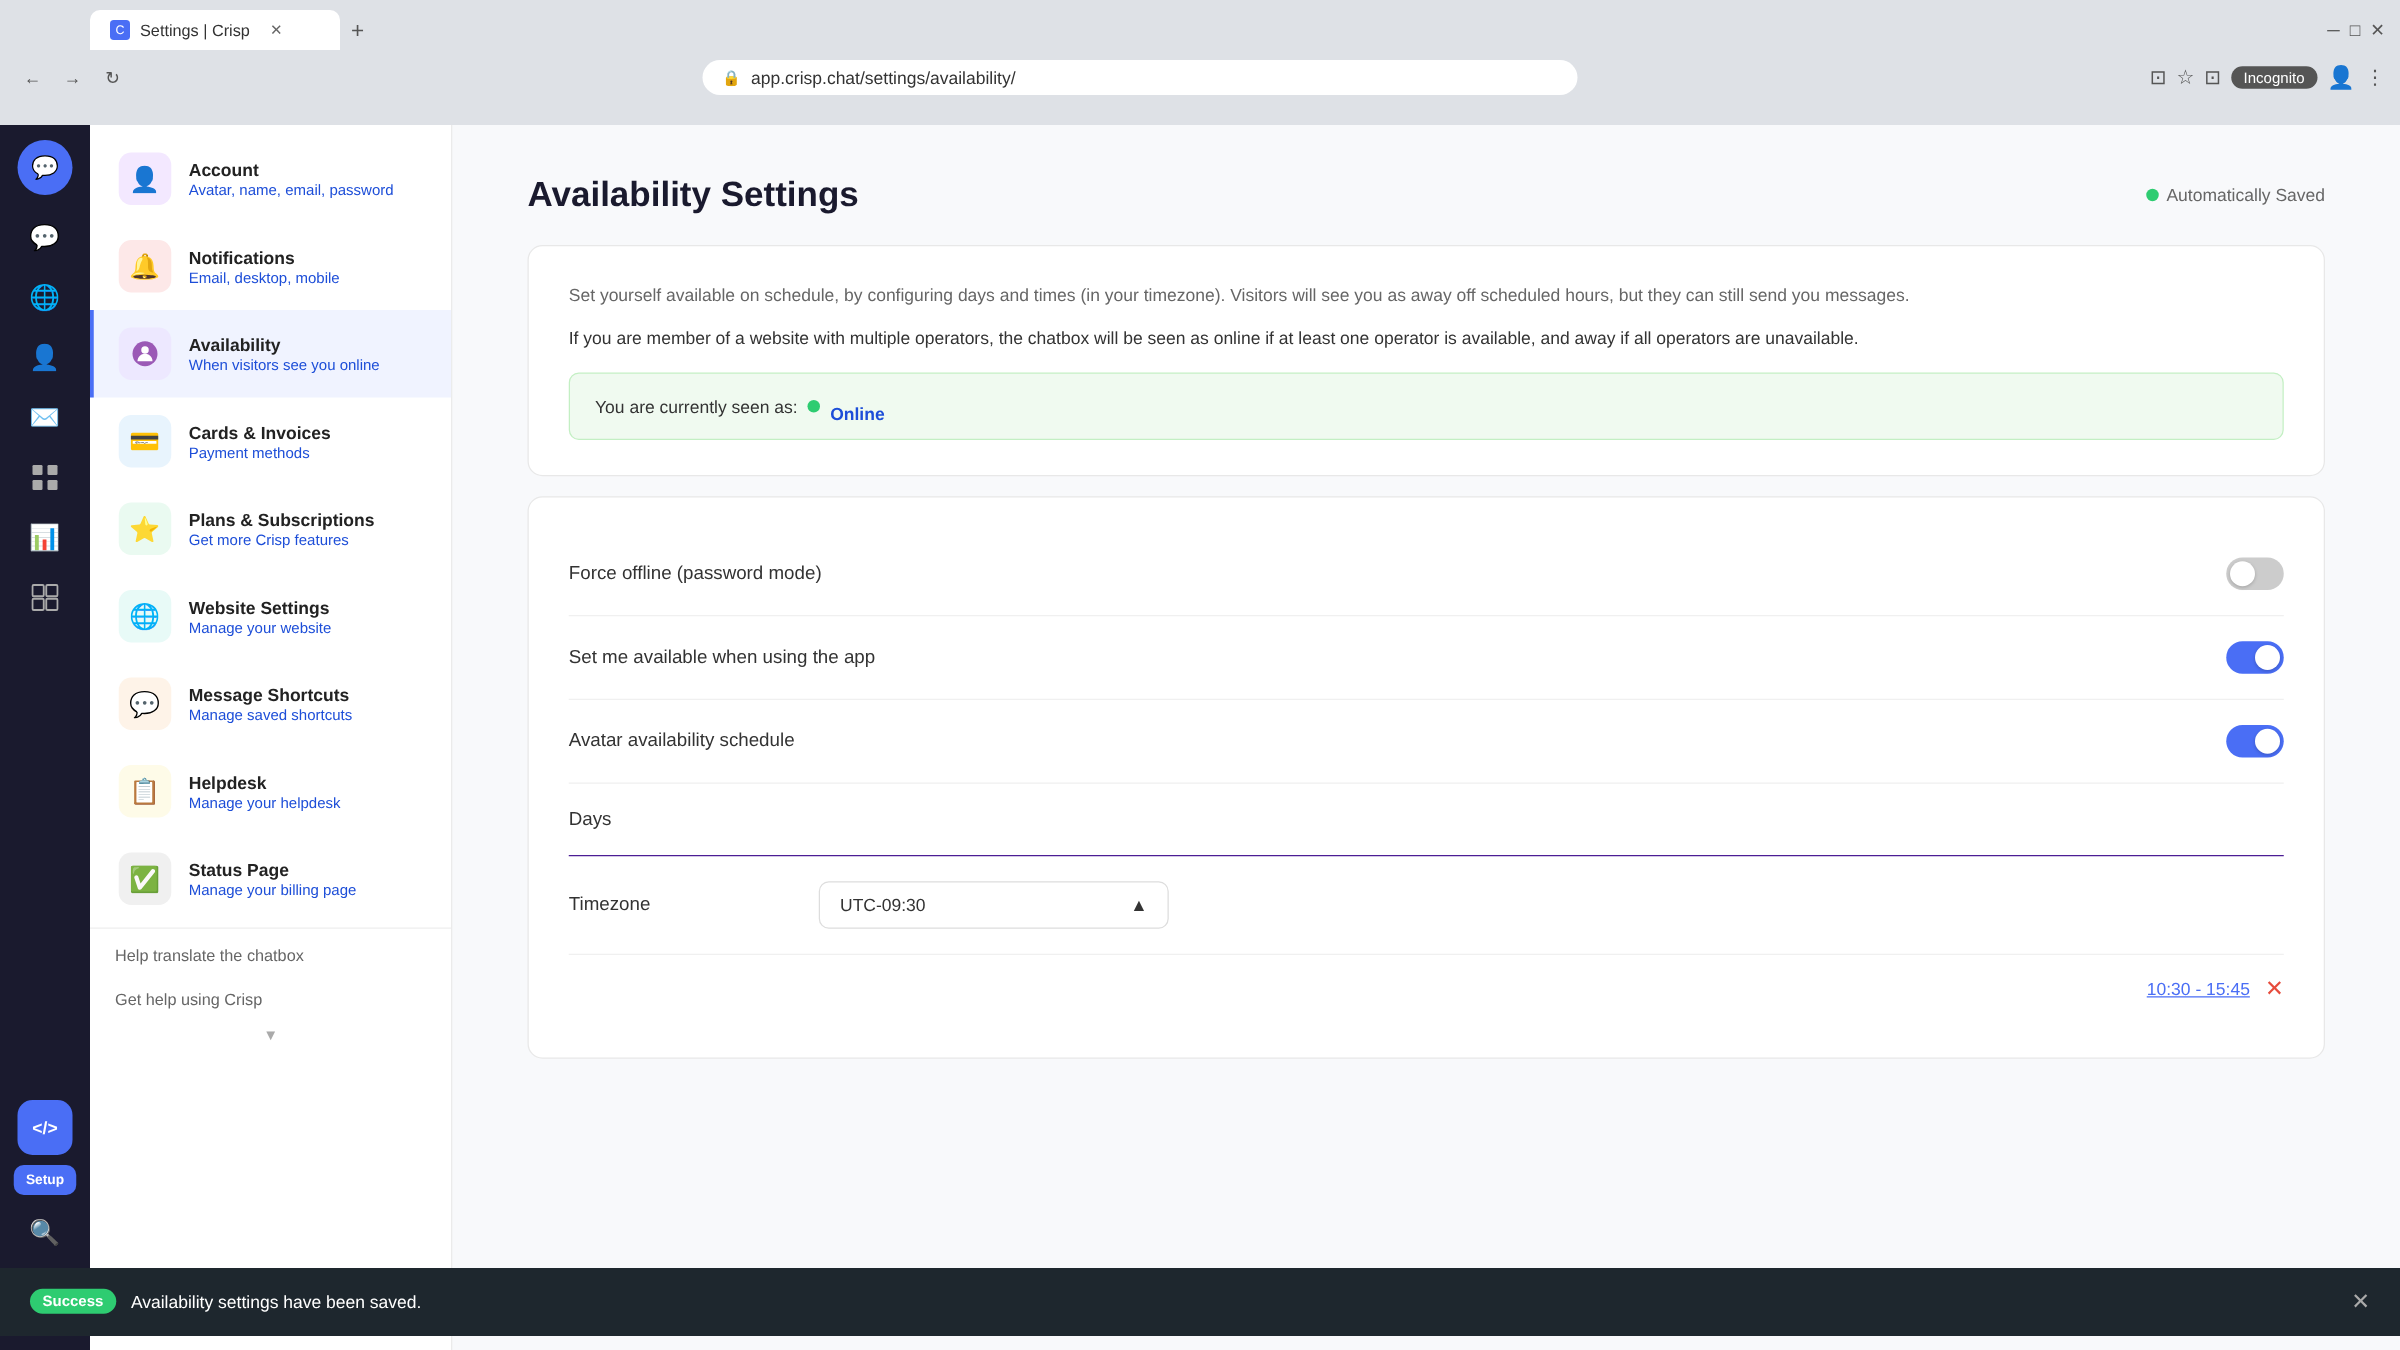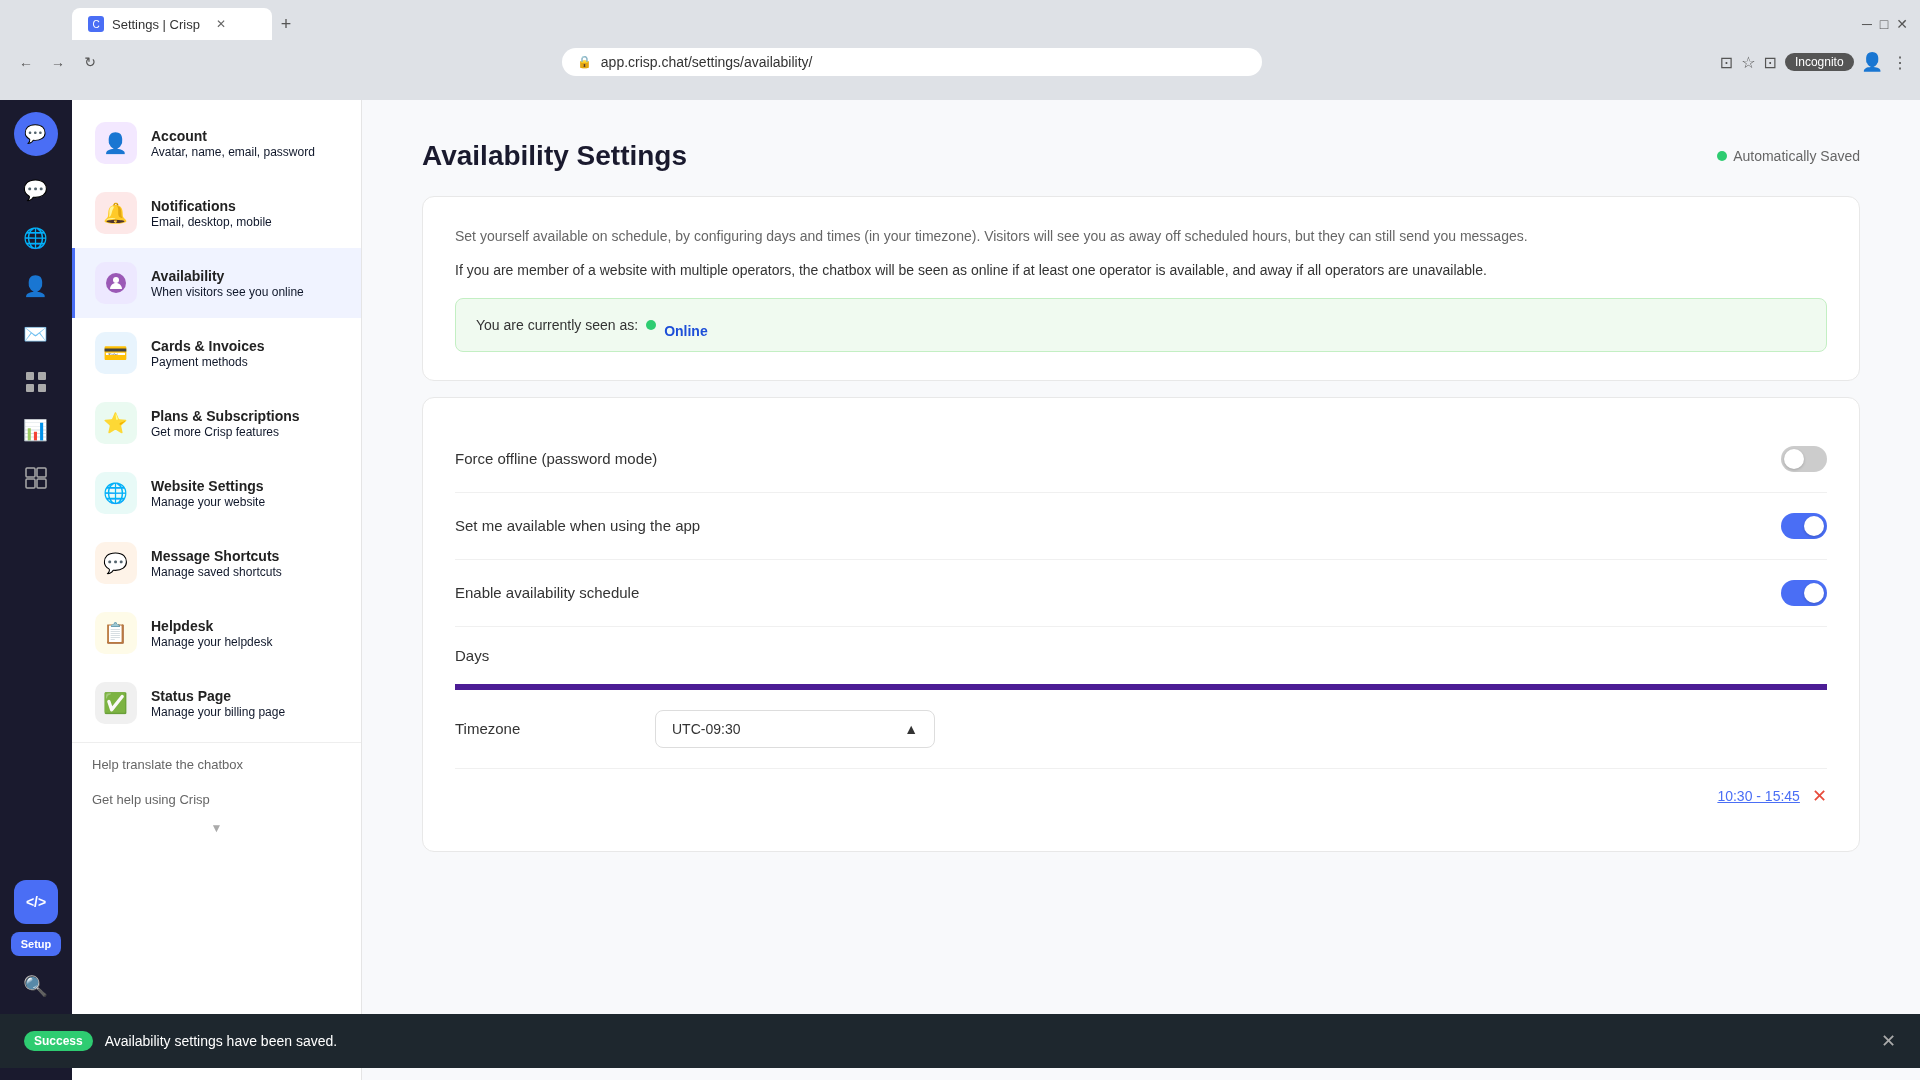--- a/index.html
+++ b/index.html
@@ -29,21 +29,21 @@
     .icon-sidebar-item.crisp-logo { background: #4a6ef5; color: white; width: 44px; height: 44px; border-radius: 50%; font-size: 18px; margin-bottom: 8px; }
     .icon-sidebar-bottom { margin-top: auto; display: flex; flex-direction: column; align-items: center; gap: 8px; padding-bottom: 8px; }
     .setup-badge { background: #4a6ef5; color: white; padding: 6px 8px; border-radius: 8px; font-size: 11px; font-weight: bold; text-align: center; width: 50px; }
 
     
     .settings-sidebar { width: 290px; background: #fff; border-right: 1px solid #e5e5e5; overflow-y: auto; display: flex; flex-direction: column; }
     .sidebar-item { display: flex; align-items: center; padding: 14px 20px; gap: 14px; cursor: pointer; border-left: 3px solid transparent; }
     .sidebar-item.active { background: #f0f3ff; border-left-color: #4a6ef5; }
     .sidebar-item-icon { width: 42px; height: 42px; border-radius: 10px; display: flex; align-items: center; justify-content: center; font-size: 20px; flex-shrink: 0; }
     .sidebar-item-text .title { font-size: 14px; font-weight: 600; color: #222; }
-    .sidebar-item-text .subtitle { font-size: 12px; color: #0f172a; margin-top: 1px; }
+    .sidebar-item-text .subtitle { font-size: 12px; color: #1d4ed8; margin-top: 1px; }
     .sidebar-divider { height: 1px; background: #eee; margin: 4px 0; }
     .sidebar-link { padding: 10px 20px; font-size: 13px; color: #666; cursor: pointer; }
     .sidebar-scroll-btn { display: flex; justify-content: center; padding: 4px; color: #aaa; font-size: 12px; }
 
     
     .main-content { flex: 1; overflow-y: auto; background: #f8f9fb; padding: 40px 60px; }
     .page-header { display: flex; align-items: center; justify-content: space-between; margin-bottom: 24px; }
     .page-title { font-size: 28px; font-weight: 700; color: #1a1a2e; }
     .auto-saved { display: flex; align-items: center; gap: 6px; font-size: 14px; color: #666; }
     .auto-saved .dot { width: 10px; height: 10px; border-radius: 50%; background: #2ecc71; }
@@ -62,21 +62,21 @@
 
     
     .toggle { width: 46px; height: 26px; border-radius: 13px; position: relative; cursor: pointer; }
     .toggle.on { background: #4a6ef5; }
     .toggle.off { background: #ccc; }
     .toggle-knob { width: 20px; height: 20px; border-radius: 50%; background: white; position: absolute; top: 3px; box-shadow: 0 1px 3px rgba(0,0,0,0.2); transition: left 0.2s; }
     .toggle.on .toggle-knob { left: 23px; }
     .toggle.off .toggle-knob { left: 3px; }
 
     
-    .days-row { display: flex; align-items: center; padding: 20px 0; border-bottom: 6px solid #4c1d95; }
+    .days-row { display: flex; align-items: center; padding: 20px 0; border-bottom: 1px solid #4c1d95; }
     .days-label { font-size: 15px; color: #333; width: 200px; }
     .days-buttons { display: flex; gap: 8px; flex-wrap: wrap; }
     .day-btn { padding: 8px 18px; border-radius: 8px; font-size: 14px; font-weight: 500; cursor: pointer; border: none; }
     .day-btn.active { background: #4a6ef5; color: white; }
     .day-btn.inactive { background: #f0f0f0; color: #666; }
 
     
     .timezone-row { display: flex; align-items: center; padding: 20px 0; border-bottom: 1px solid #f0f0f0; }
     .timezone-label { font-size: 15px; color: #333; width: 200px; }
     .timezone-select { display: flex; align-items: center; justify-content: space-between; border: 1px solid #ddd; border-radius: 8px; padding: 10px 16px; min-width: 280px; cursor: pointer; background: white; font-size: 14px; color: #333; }
@@ -291,21 +291,21 @@
       </div>
 
       <div class="setting-row">
         <span class="setting-label">Set me available when using the app</span>
         <div class="toggle on">
           <div class="toggle-knob"></div>
         </div>
       </div>
 
       <div class="setting-row">
-        <span class="setting-label">Enable availability schedule</span>
+        <span class="setting-label">Avatar availability schedule</span>
         <div class="toggle on">
           <div class="toggle-knob"></div>
         </div>
       </div>
 
       <div class="days-row">
         <span class="days-label">Days</span>
       </div>
 
       <div class="timezone-row">

